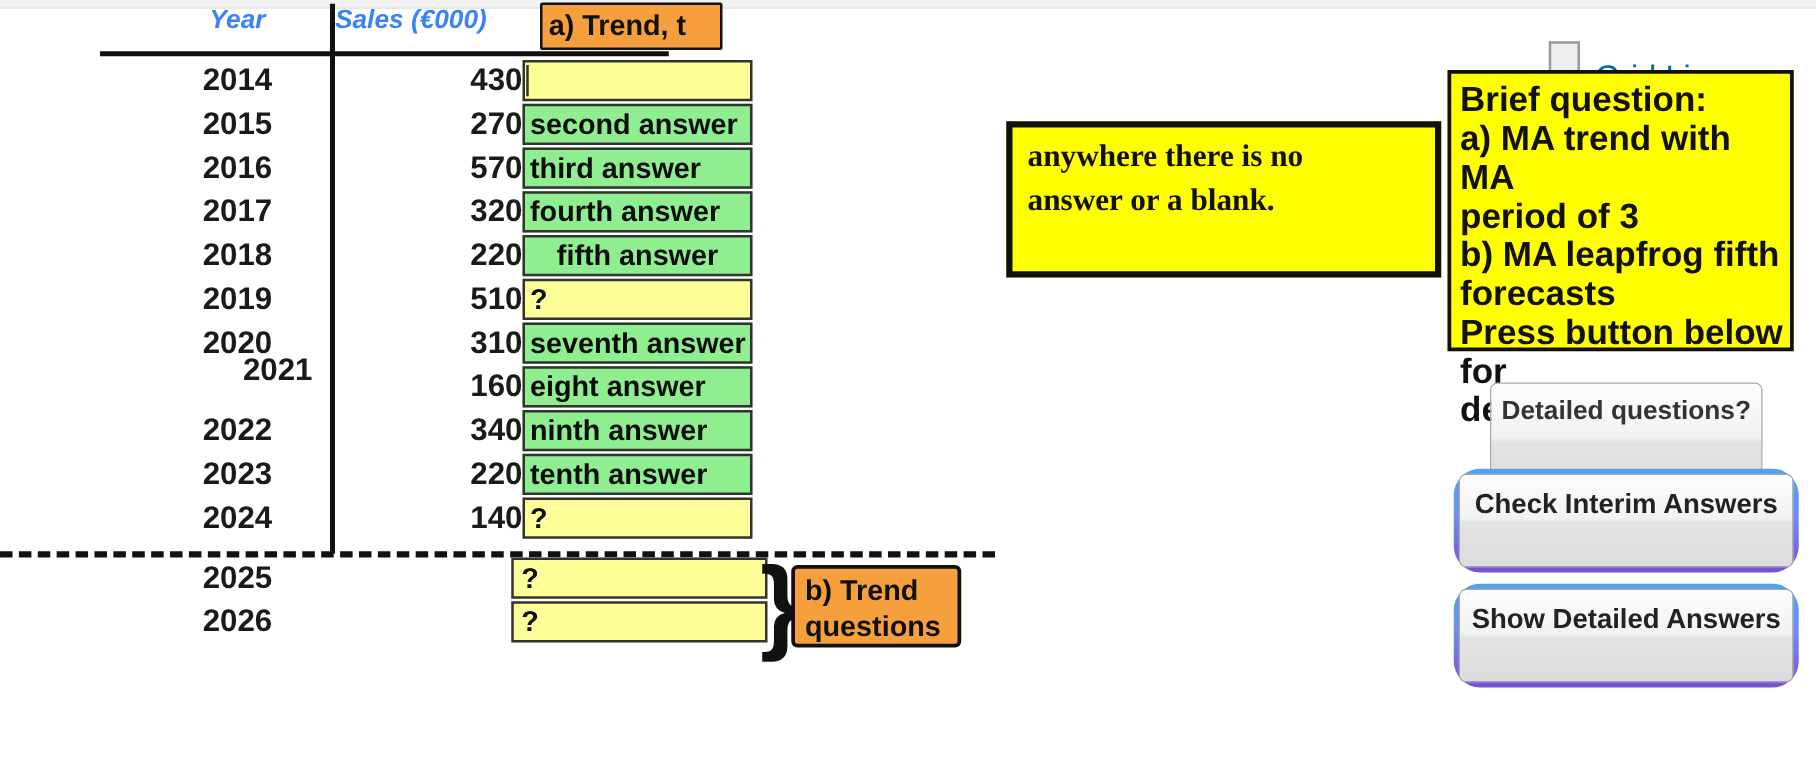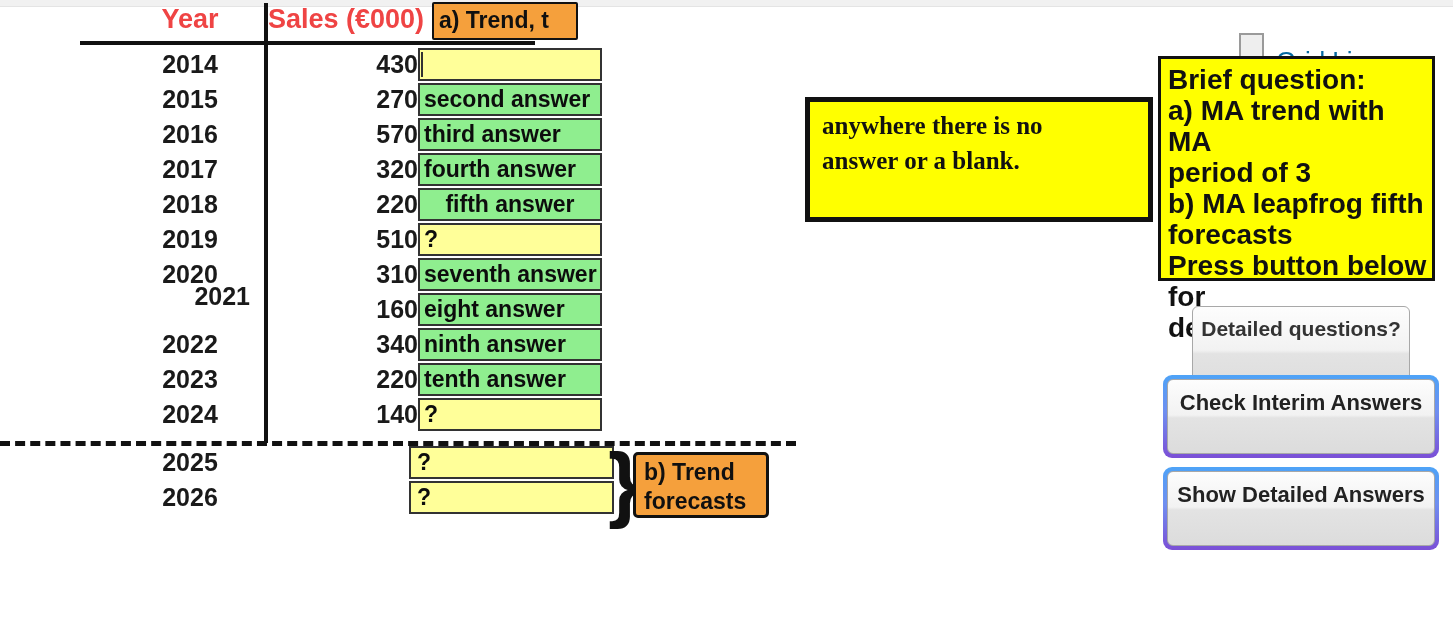--- a/index.html
+++ b/index.html
@@ -27,23 +27,24 @@
   
   #sheet {
     position: absolute;
     left: 0; top: 0;
     width: 800px; height: 560px;
   }
 
   .hdr {
     position: absolute;
     font-weight: bold;
-    font-size: 27px;
-    color: #ef4444;
-    white-space: nowrap;
+    font-size: 21px;
+    color: #3b82f6;
+    white-space: nowrap;
+    font-style: italic;
   }
   #hdr-year  { left: 130px; top: 4px; width: 120px; text-align: center; }
   #hdr-sales { left: 268px; top: 4px; width: 190px; text-align: left; }
 
   #hrule {
     position: absolute;
     left: 80px; top: 41px;
     width: 455px; height: 4px;
     background: #111;
   }
@@ -228,21 +229,21 @@
     width: 218px; height: 92px;
     font-size: 21px;
     line-height: 27px;
     padding-top: 8px;
     color: #333;
     font-weight: bold;
   }
   .btn-focus {
     position: absolute;
     box-sizing: border-box;
-    border-radius: 9px;
+    border-radius: 21px;
     padding: 4px;
     background: linear-gradient(to bottom, #4ea3f7 0%, #6f8ef0 45%, #7b4fd6 100%);
   }
   .btn-focus > .btn {
     position: relative;
     left: 0; top: 0;
     width: 100%; height: 100%;
     font-weight: bold;
     font-size: 22px;
     line-height: 28px;
@@ -303,21 +304,21 @@
       <div class="answercell yellow" style="top: 398px;">?</div>
       <div class="yearcell" style="top: 448px;">2025</div>
       <div class="forecastcell" style="top: 446px;">?</div>
       <div class="yearcell" style="top: 483px;">2026</div>
       <div class="forecastcell" style="top: 481px;">?</div>
     </div>
 
   <div id="caret"></div>
 
   <div id="brace">}</div>
-  <div class="orange-label" id="label-b">b) Trend forecasts</div>
+  <div class="orange-label" id="label-b">b) Trend questions</div>
 </div>
 
 <div id="notebox">
   <div>anywhere there is no</div>
   <div>answer or a blank.</div>
 </div>
 
 <div id="gridlines-row">
   <div id="gridlines-box"></div>
   <div id="gridlines-label">Grid Lines</div>

